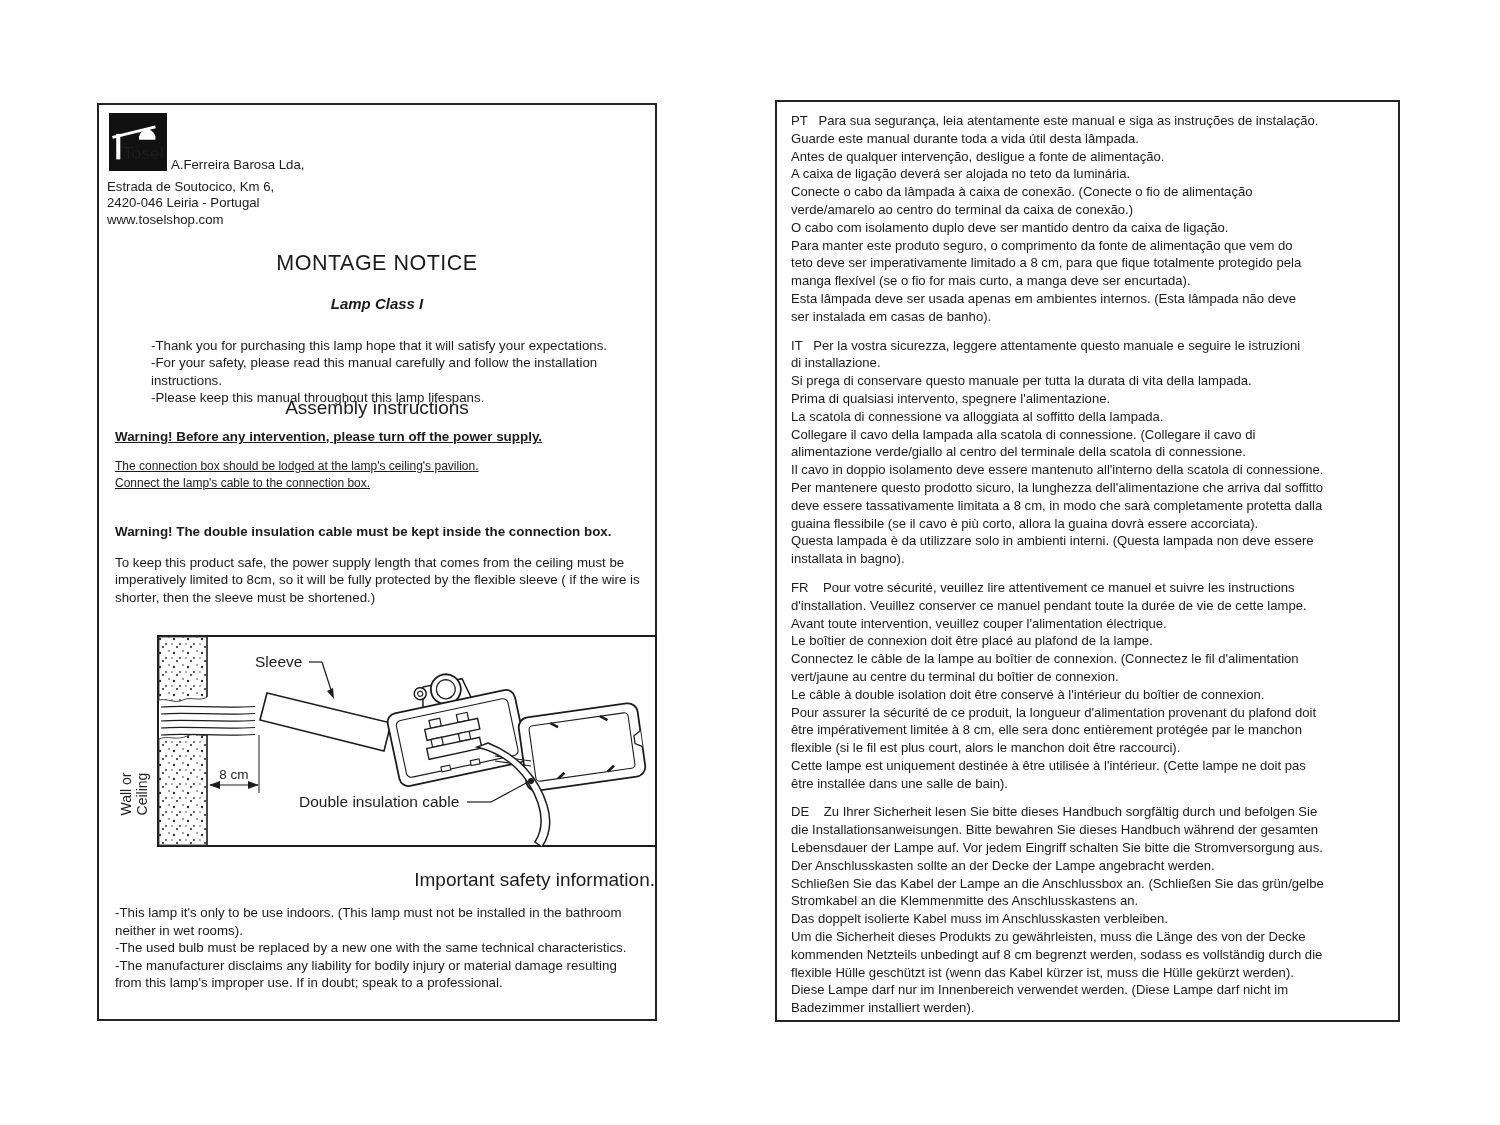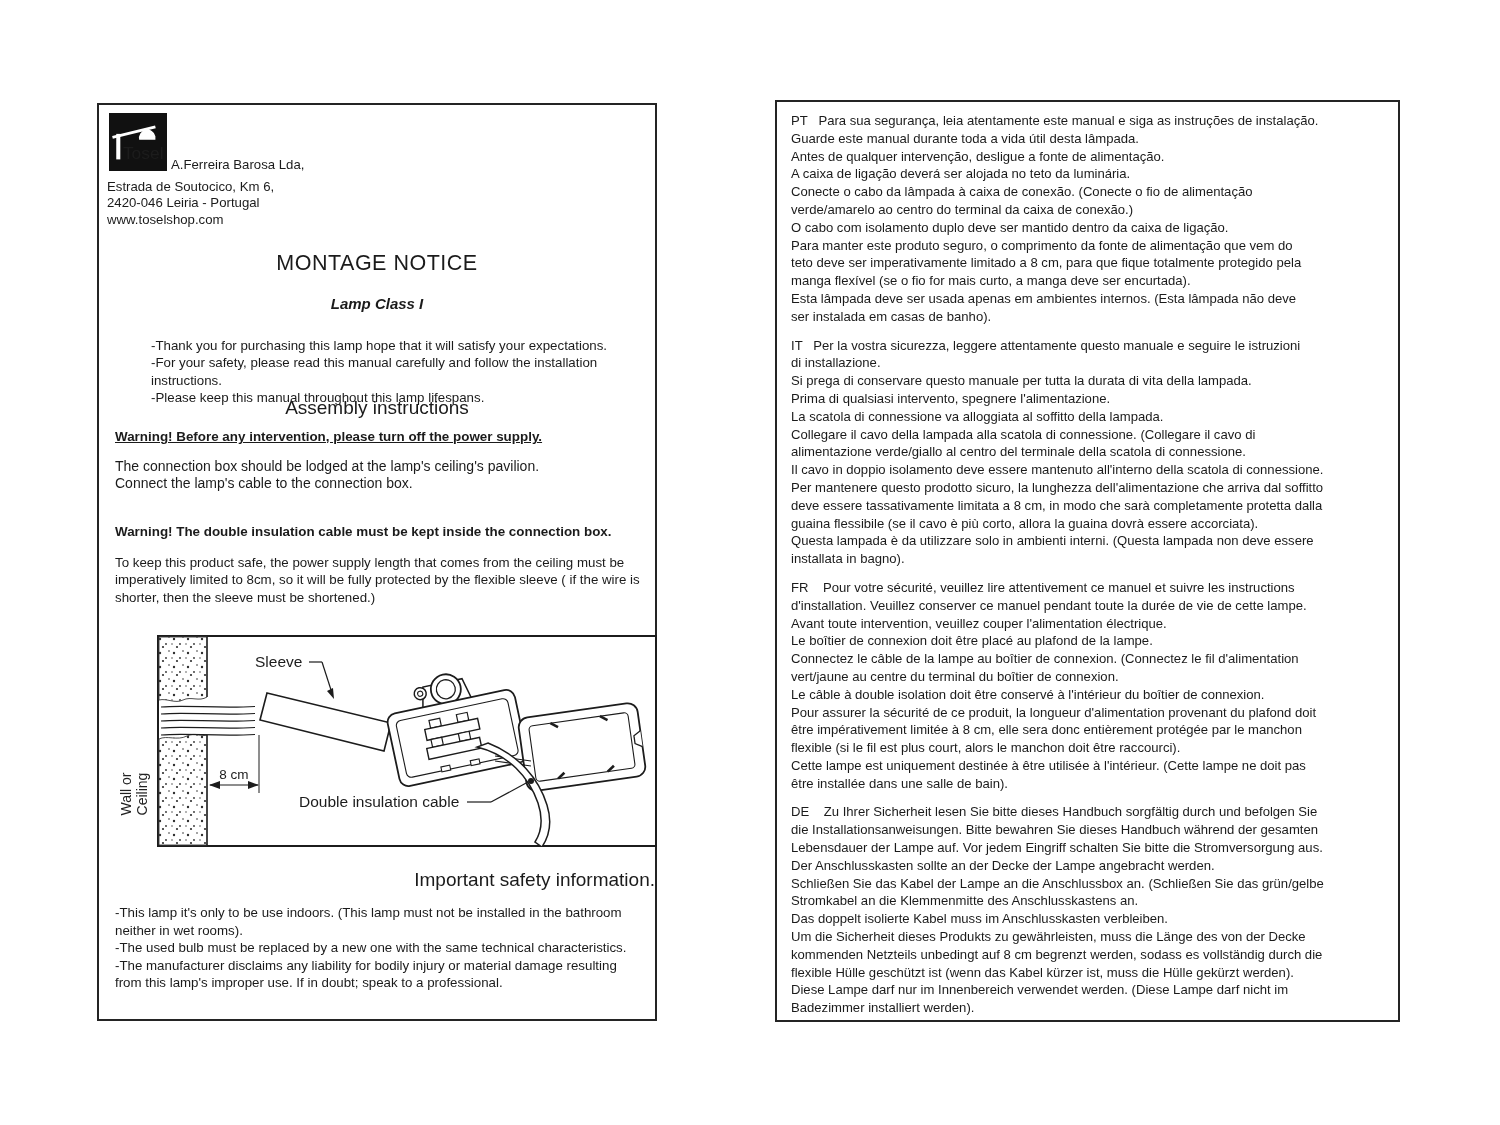--- a/index.html
+++ b/index.html
@@ -17,21 +17,21 @@
   
   .abs{position:absolute;}
   #logo{left:10px;top:8px;width:58px;height:58px;}
   #company-name{left:72px;top:52px;font-size:13.2px;}
   #address{left:8px;top:74px;font-size:13.2px;line-height:16.4px;}
   #doc-title{left:0;top:146px;width:100%;text-align:center;font-size:21.5px;letter-spacing:.5px;}
   #doc-subtitle{left:0;top:190px;width:100%;text-align:center;font-size:15px;font-weight:bold;font-style:italic;}
   #intro{left:16px;top:232px;font-size:13.3px;line-height:17.4px;margin-left:36px;}
   #assembly-heading{left:0;top:292px;width:100%;text-align:center;font-size:19px;}
   #warning1{left:16px;top:324px;font-size:13.4px;font-weight:bold;text-decoration:underline;}
-  #para1{left:16px;top:353px;font-size:14px;line-height:17.2px;}
+  #para1{left:16px;top:353px;font-size:12px;line-height:17.2px;text-decoration:underline;}
   #warning2{left:16px;top:419px;font-size:13.4px;font-weight:bold;}
   #para2{left:16px;top:449px;font-size:13.3px;line-height:17.4px;}
   #diagram{left:58px;top:530px;width:500px;height:212px;}
   #wall-label{left:-19px;top:672px;width:110px;height:34px;text-align:center;
     font-size:14px;line-height:16px;transform:rotate(-90deg);color:#222;}
   #safety-heading{left:0;top:764px;width:100%;text-align:right;font-size:19px;}
   #safety{left:16px;top:799px;font-size:13.3px;line-height:17.5px;}
 
   .lines div{white-space:pre-wrap;}
 

